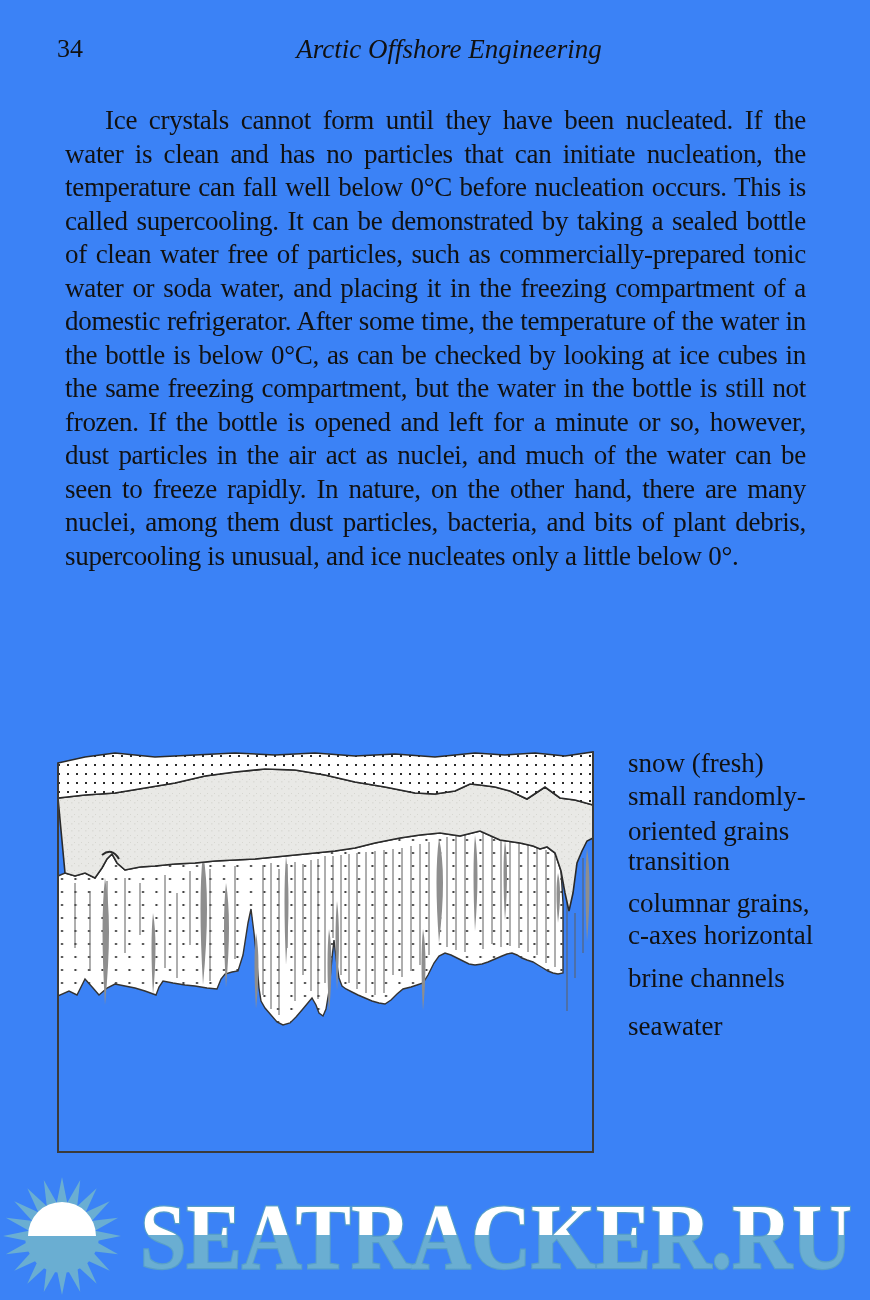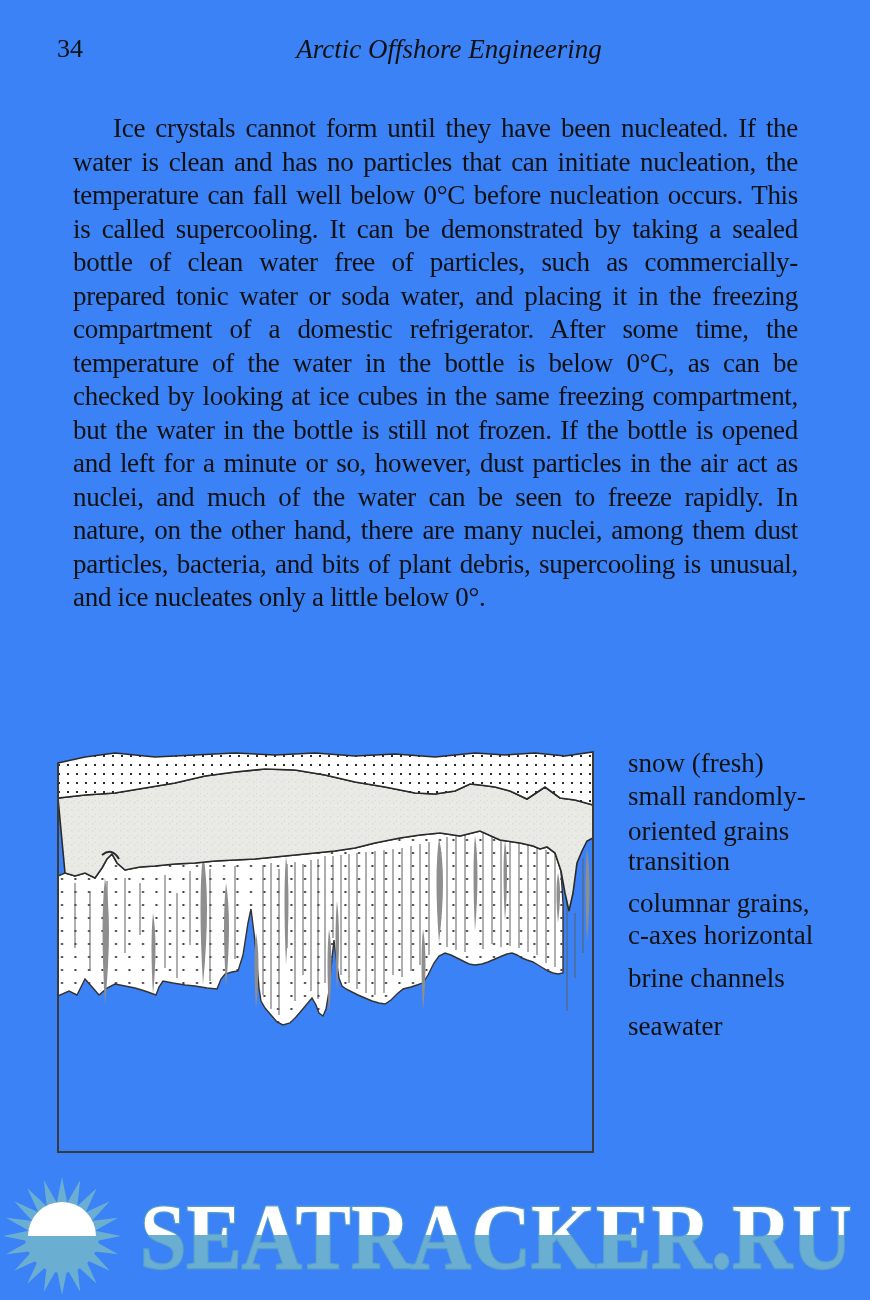--- a/index.html
+++ b/index.html
@@ -3,21 +3,21 @@
 <meta charset="utf-8">
 <style>
   html,body{margin:0;padding:0;background:#ffffff;}
   .page{
     position:relative;width:870px;height:1300px;background:#3b82f6;
     overflow:hidden;font-family:"Liberation Serif","DejaVu Serif",serif;color:#111;padding-left:28px;
   }
   .pageno{position:absolute;left:57px;top:34px;font-size:26px;}
   .runhead{position:absolute;left:0;right:0;top:34px;text-align:center;font-style:italic;font-size:27px;}
   .bodytext{position:absolute;left:57px;top:96px;width:757px;z-index:2;}
-  .bodytext p{margin:16px;text-indent:40px;text-align:justify;font-size:27px;line-height:33.5px;letter-spacing:-0.3px;}
+  .bodytext p{margin:8px;text-indent:40px;text-align:justify;font-size:27px;line-height:33.5px;letter-spacing:-0.3px;}
   .fig{position:absolute;left:55px;top:743px;z-index:2;}
   .lbl{position:absolute;left:628px;width:250px;font-size:27px;line-height:30px;z-index:2;}
   .caption{position:absolute;left:57px;width:757px;top:1181px;text-align:center;font-size:26px;z-index:4;}
   .wm{position:absolute;left:0;top:1140px;z-index:1;}
   .wm-text{font-family:"Liberation Serif","DejaVu Serif",serif;font-weight:bold;}
 </style>
 </head>
 <body>
 
 <div class="page">

